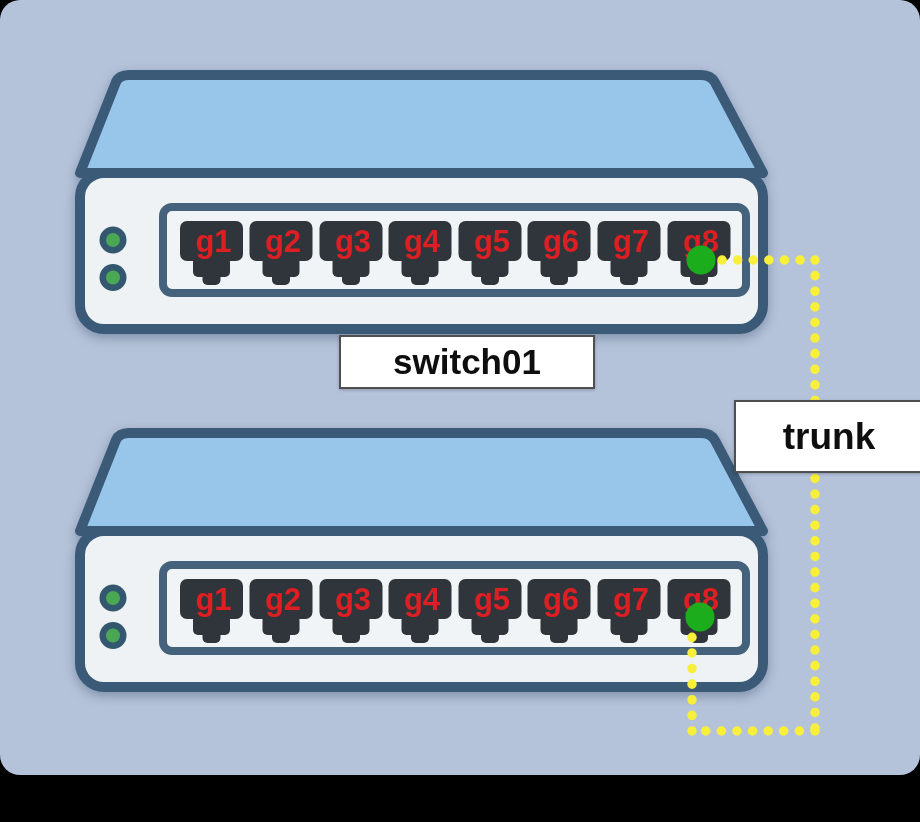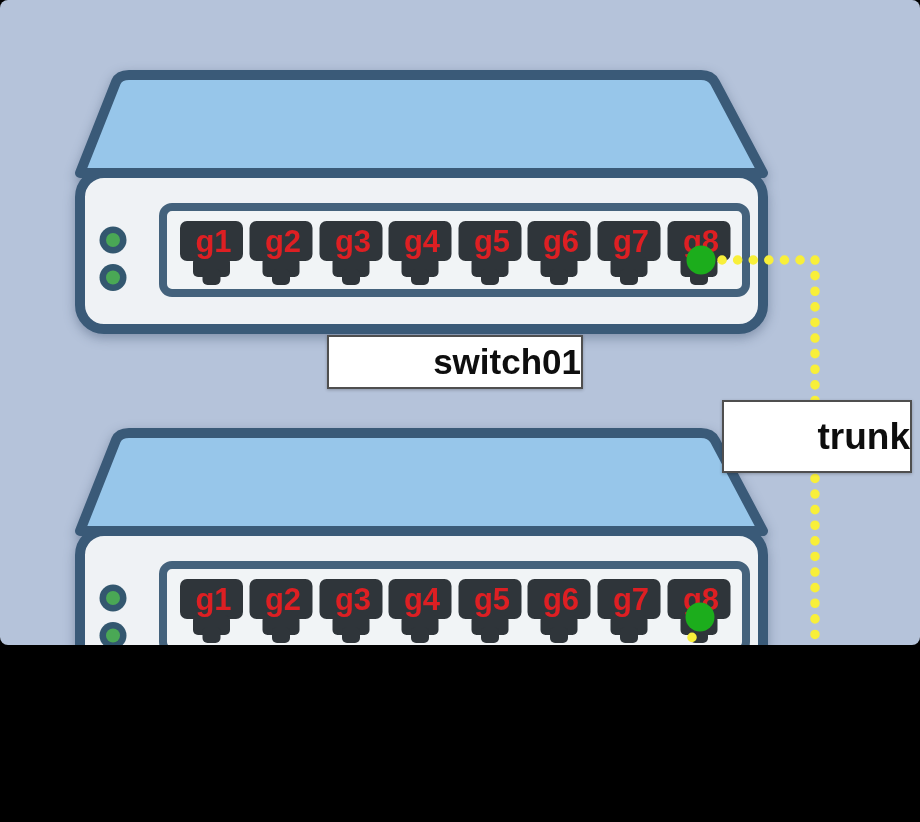--- a/index.html
+++ b/index.html
@@ -1,36 +1,36 @@
 <!DOCTYPE html>
 <html><head>
 <meta charset="utf-8">
 <style>
   html,body{margin:0;padding:0;background:#000;}
   body{width:920px;height:822px;overflow:hidden;font-family:"Liberation Sans","DejaVu Sans",sans-serif;}
   .panel{
-    position:relative;width:920px;height:645px;
-    background:#b5c3da;border-radius:8px;overflow:hidden;
+    position:relative;width:920px;height:775px;
+    background:#b5c3da;border-radius:20px;overflow:hidden;
   }
   .switch{position:absolute;width:705px;height:270px;z-index:1;}
   .switch svg{display:block;filter:drop-shadow(0 4px 6px rgba(30,50,80,0.35));}
   .face{fill:#eff2f5;stroke:#3a5a78;stroke-width:10;}
   .chassis-top{fill:#97c6ea;stroke:#3a5a78;stroke-width:10;stroke-linejoin:round;}
   .port-panel{fill:#f1f4f6;stroke:#44627c;stroke-width:8;}
   .jack{fill:#2f353a;}
   .port-label{font:700 31px "Liberation Sans","DejaVu Sans",sans-serif;fill:#dd1f23;text-anchor:middle;}
   .led-ring{fill:#33576f;}
   .led-core{fill:#4aa855;}
   .overlay{position:absolute;left:0;top:0;z-index:2;pointer-events:none;}
   .trunk-seg{stroke:#f8ef3a;stroke-width:9.5;stroke-linecap:round;stroke-dasharray:0.1 15.5;fill:none;}
   .endpoint{fill:#1cad1c;}
   .label{
     position:absolute;z-index:3;background:#ffffff;border:2px solid #4f4f4f;
-    display:flex;align-items:center;justify-content:flex-end;
-    font-weight:700;color:#0e0e0e;box-shadow:0 1px 3px rgba(0,0,0,0.25);
+    display:flex;align-items:center;justify-content:center;
+    font-weight:700;color:#0e0e0e;box-shadow:0 1px 3px rgba(0,0,0,0.25);margin-left:12px;
   }
   .label-switch1{left:327px;top:335px;width:252px;height:50px;font-size:35px;}
   .label-switch2{left:327px;top:693px;width:255px;height:49px;font-size:35px;}
   .label-trunk{left:722px;top:400px;width:186px;height:69px;font-size:37px;}
 </style>
 </head>
 <body>
 
 <div class="panel">
 

